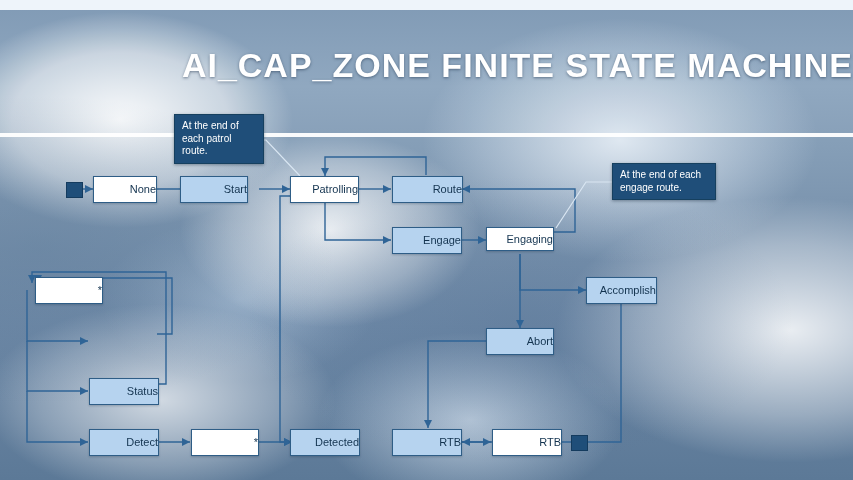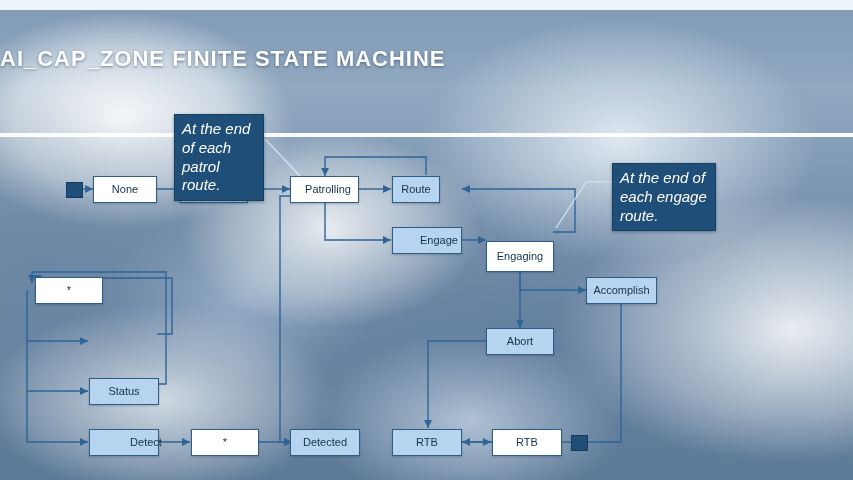--- a/index.html
+++ b/index.html
@@ -53,22 +53,22 @@
     position: absolute;
     left: 0; top: 133px;
     width: 853px; height: 4px;
     background: #ffffff;
     opacity: 0.95;
   }
   .title {
     position: absolute;
     left: 0; top: 46px;
     width: 853px;
-    text-align: left;
-    font-size: 22px;
+    text-align: right;
+    font-size: 34px;
     font-weight: bold;
     letter-spacing: 1px;
     color: #ffffff;
     text-shadow: 0 1px 3px rgba(30,50,75,0.55);
     white-space: nowrap;
   }
   
   .diagram {
     position: absolute;
     inset: 0;
@@ -81,47 +81,46 @@
     pointer-events: none;
   }
   .node {
     position: absolute;
     box-sizing: border-box;
     border: 1px solid #2e5d86;
     font-size: 11px;
     color: #13334f;
     display: flex;
     align-items: center;
-    justify-content: center;
+    justify-content: flex-end;
     text-align: center;
     line-height: 1.1;
     box-shadow: 0 1px 2px rgba(20,40,60,0.25);
   }
   .node.fill {
     background: #b6d3ef;
   }
   .node.white {
     background: #ffffff;
   }
   .terminal {
     position: absolute;
     background: #1f4e79;
     border: 1px solid #143b5e;
   }
   .callout {
     position: absolute;
     box-sizing: border-box;
     background: #1f4e79;
     color: #ffffff;
-    font-size: 15px;
+    font-size: 10px;
     line-height: 1.25;
     padding: 5px 7px;
     border: 1px solid #16405f;
     box-shadow: 0 1px 3px rgba(10,30,50,0.4);
-    font-style: italic;
   }
 </style>
 </head>
 <body>
 
 <div id="stage">
 
   <div class="bg"></div>
   <div class="bg-shade"></div>
 
@@ -194,27 +193,27 @@
 
     <div class="node white" style="left:93px; top:176px; width:64px; height:27px;">
       <span>None</span>
     </div>
     <div class="node fill" style="left:180px; top:176px; width:68px; height:27px;">
       <span>Start</span>
     </div>
     <div class="node white" style="left:290px; top:176px; width:69px; height:27px;padding-left:7px;">
       <span>Patrolling</span>
     </div>
-    <div class="node fill" style="left:392px; top:176px; width:48px; height:27px;">
+    <div class="node fill" style="left:392px; top:176px; width:71px; height:27px;">
       <span>Route</span>
     </div>
     <div class="node fill" style="left:392px; top:227px; width:70px; height:27px;padding-left:24px;">
       <span>Engage</span>
     </div>
-    <div class="node white" style="left:486px; top:241px; width:68px; height:31px;">
+    <div class="node white" style="left:486px; top:227px; width:68px; height:24px;">
       <span>Engaging</span>
     </div>
     <div class="node fill" style="left:586px; top:277px; width:71px; height:27px;">
       <span>Accomplish</span>
     </div>
     <div class="node fill" style="left:486px; top:328px; width:68px; height:27px;">
       <span>Abort</span>
     </div>
 
     <div class="node white" style="left:35px; top:277px; width:68px; height:27px;">

